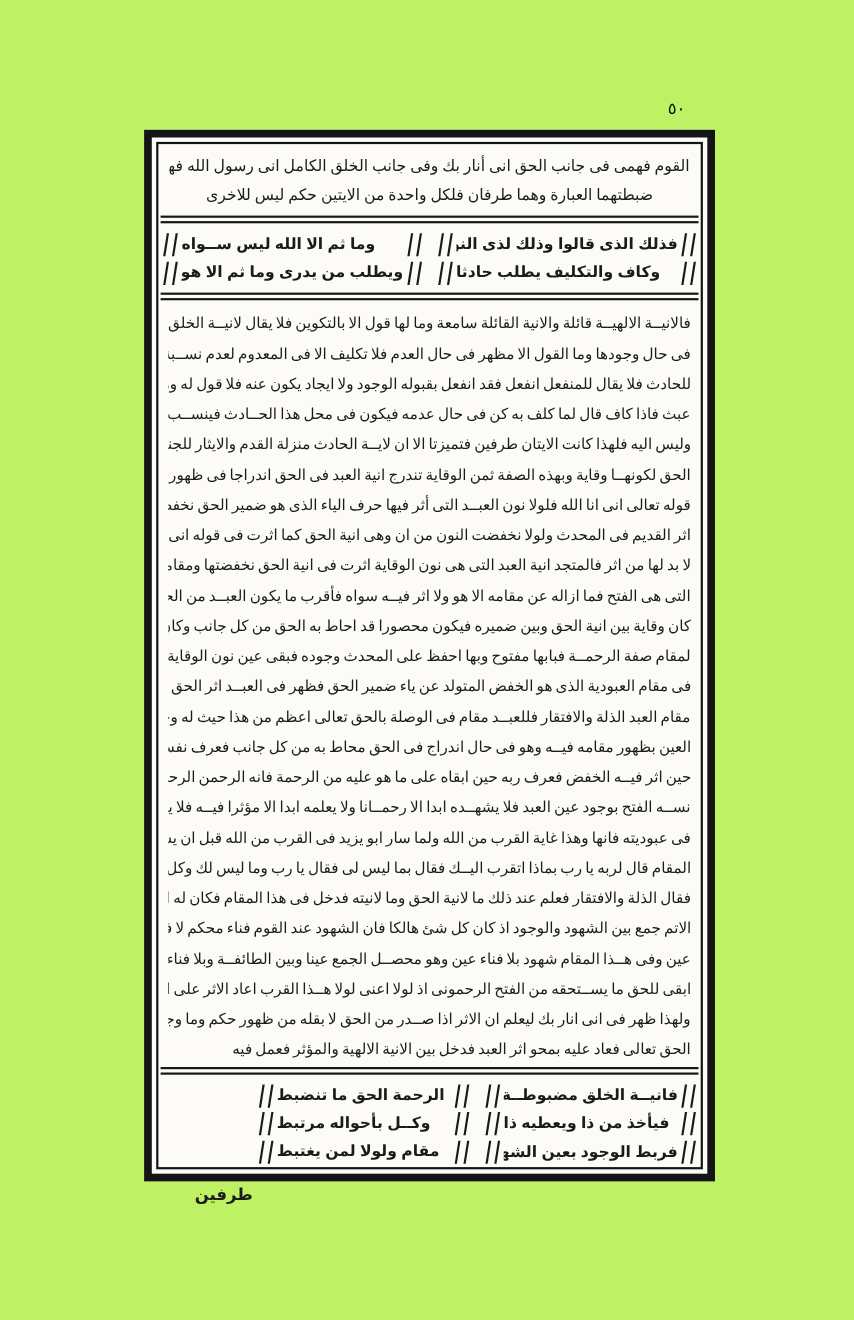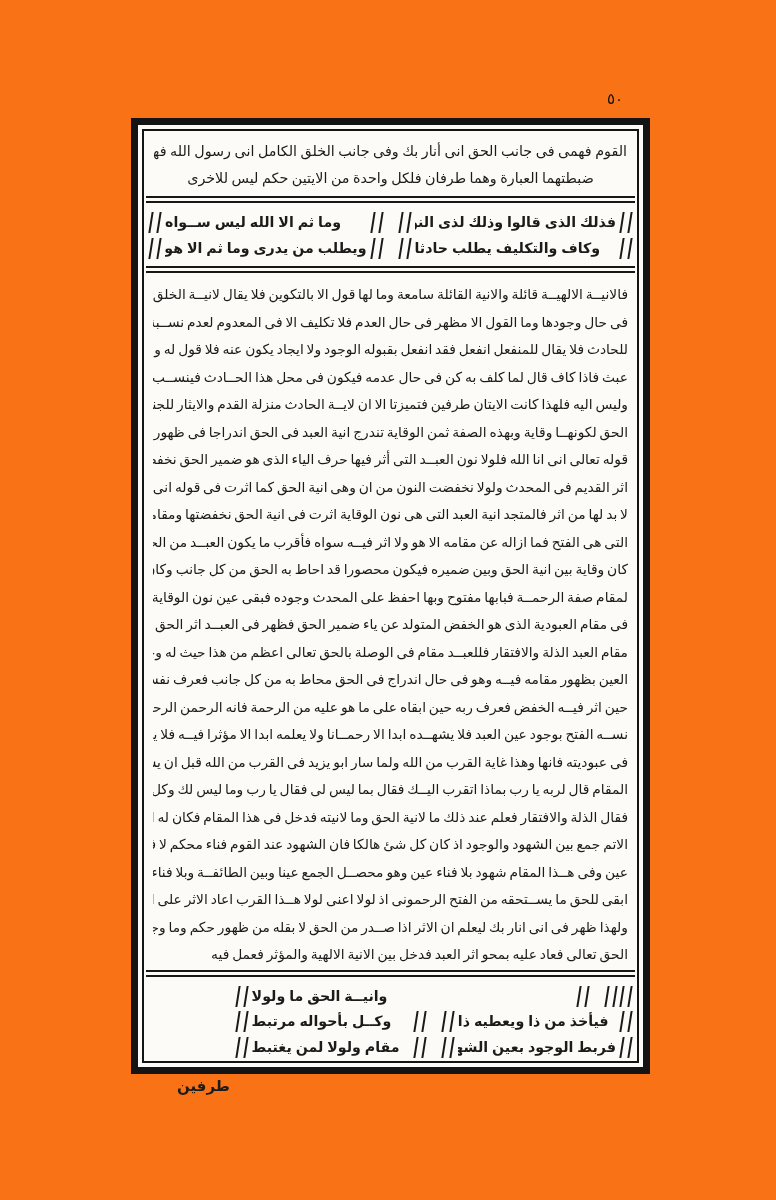--- a/index.html
+++ b/index.html
@@ -4,21 +4,21 @@
 <style>
   html,body{margin:0;padding:0;}
   body{
     width:776px;height:1200px;
     background:#fdfdfb;
     font-family:"DejaVu Sans",sans-serif;
     color:#1b1b1b;
     position:relative;
     overflow:hidden;
   }
-  .page{position:absolute;inset:0;background:#f97316;}
+  .page{position:absolute;inset:0;background:#bef264;}
 
   .page-number{
     position:absolute;top:90px;left:594px;width:42px;
     text-align:center;font-size:15px;letter-spacing:4px;
     color:#111;
   }
 
   .frame{
     position:absolute;left:131px;top:118px;
     width:519px;height:956px;
@@ -153,24 +153,25 @@
         <div class="bline">ولهذا ظهر فى انى انار بك ليعلم ان الاثر اذا صــدر من الحق لا بقله من ظهور حكم وما وجــد الا</div>
         <div class="bline short-last">الحق تعالى فعاد عليه بمحو اثر العبد فدخل بين الانية الالهية والمؤثر فعمل فيه</div>
       </div>
 
       <div class="rule-double"></div>
 
       <div class="poetry poetry-bottom">
         <div class="poem2-wrap">
           <div class="p-row">
             <span class="vmark"></span>
+            <span class="hemi">فانيــة الخلق مضبوطــة</span>
             <span class="vmark"></span>
             <span class="mid-gap"></span>
             <span class="vmark"></span>
-            <span class="hemi">وانيــة الحق ما ولولا</span>
+            <span class="hemi">الرحمة الحق ما تنضبط</span>
             <span class="vmark"></span>
           </div>
           <div class="p-row">
             <span class="vmark"></span>
             <span class="hemi">فيأخذ من ذا ويعطيه ذا</span>
             <span class="vmark"></span>
             <span class="mid-gap"></span>
             <span class="vmark"></span>
             <span class="hemi">وكــل بأحواله مرتبط</span>
             <span class="vmark"></span>

